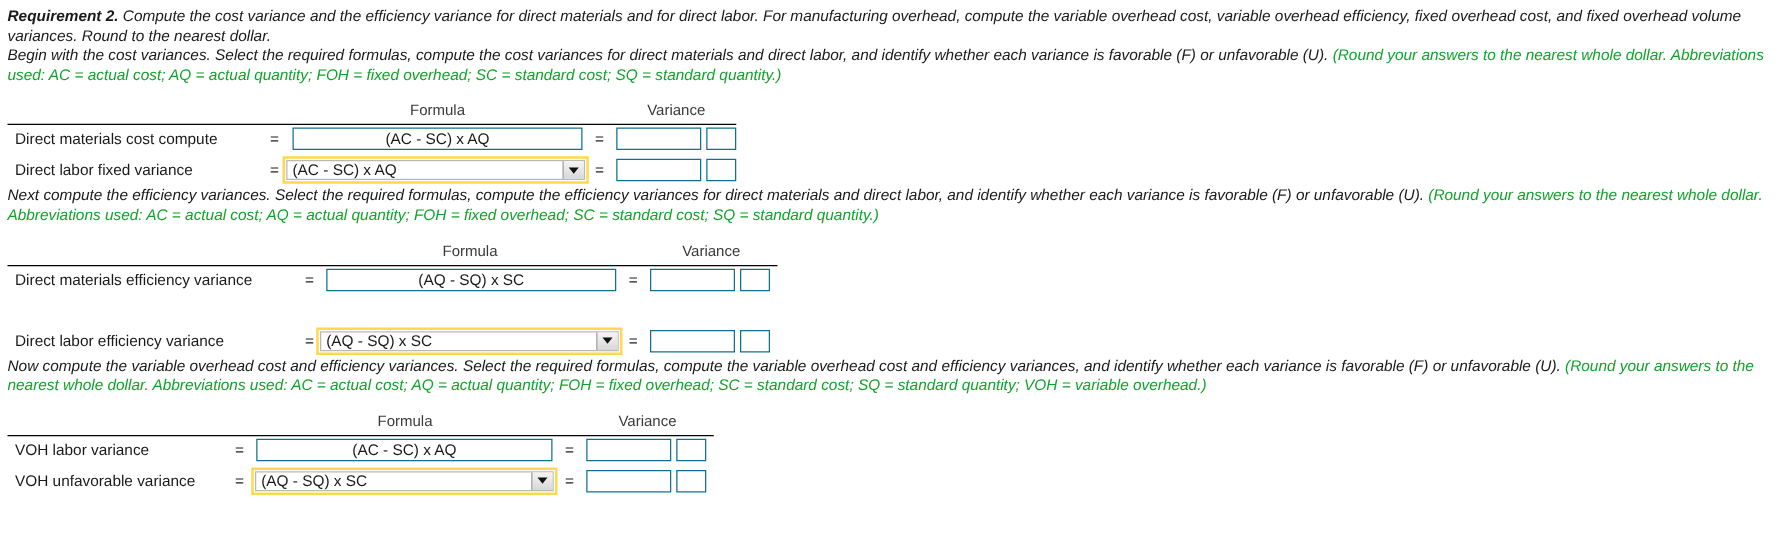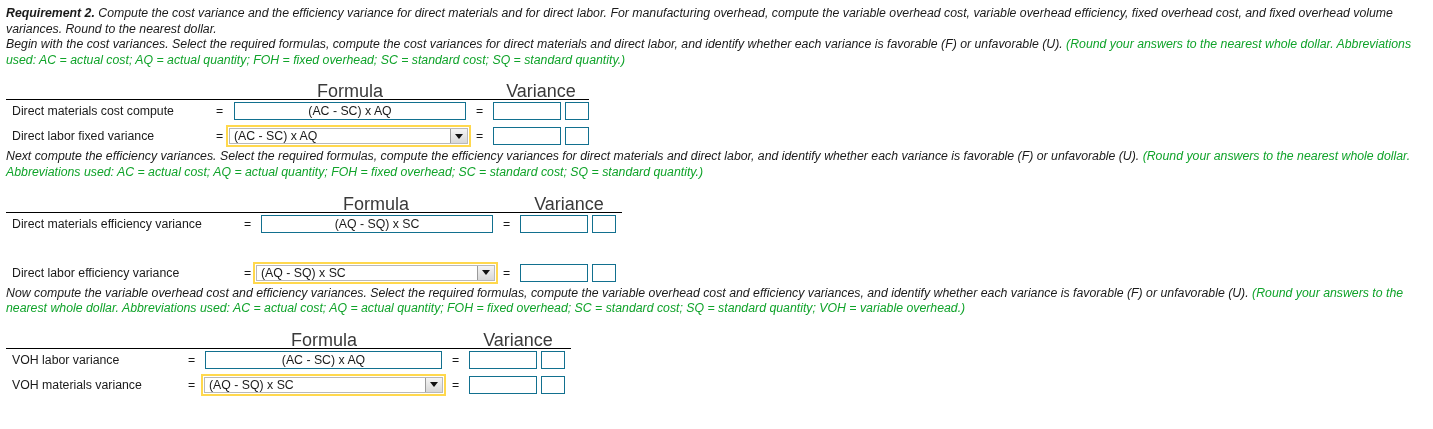--- a/index.html
+++ b/index.html
@@ -34,21 +34,21 @@
   
   .block { margin-top: 13px; }
 
   .hdr-row {
     position: relative;
     height: 17px;
   }
   .hdr {
     position: absolute;
     top: 0;
-    font-size: 18px;
+    font-size: 12px;
     color: #3a3a3a;
     text-align: center;
     white-space: nowrap;
   }
   .rule {
     border-top: 1.6px solid #000000;
     height: 0;
     margin-top: 1px;
   }
 
@@ -221,21 +221,21 @@
     <div class="row" style="height:24px;">
       <span class="label">VOH labor variance</span>
       <span class="eq" style="left:182px;">=</span>
       <div class="fld" style="left:199px; width:237px;">(AC - SC) x AQ</div>
       <span class="eq" style="left:446px;">=</span>
       <div class="fld" style="left:463px; width:68px;"></div>
       <div class="fld" style="left:535px; width:24px;"></div>
     </div>
 
     <div class="row" style="height:25px;">
-      <span class="label" style="top:5px;">VOH materials variance</span>
+      <span class="label" style="top:5px;">VOH unfavorable variance</span>
       <span class="eq" style="left:182px; top:5px;">=</span>
       <div class="sel" style="left:195px; top:1px; width:245px;">
         <div class="sel-inner">
           <span class="sel-text">(AQ - SQ) x SC</span>
           <span class="sel-btn">
               <span class="caret"></span>
             </span>
         </div>
       </div>
       <span class="eq" style="left:446px; top:5px;">=</span>

